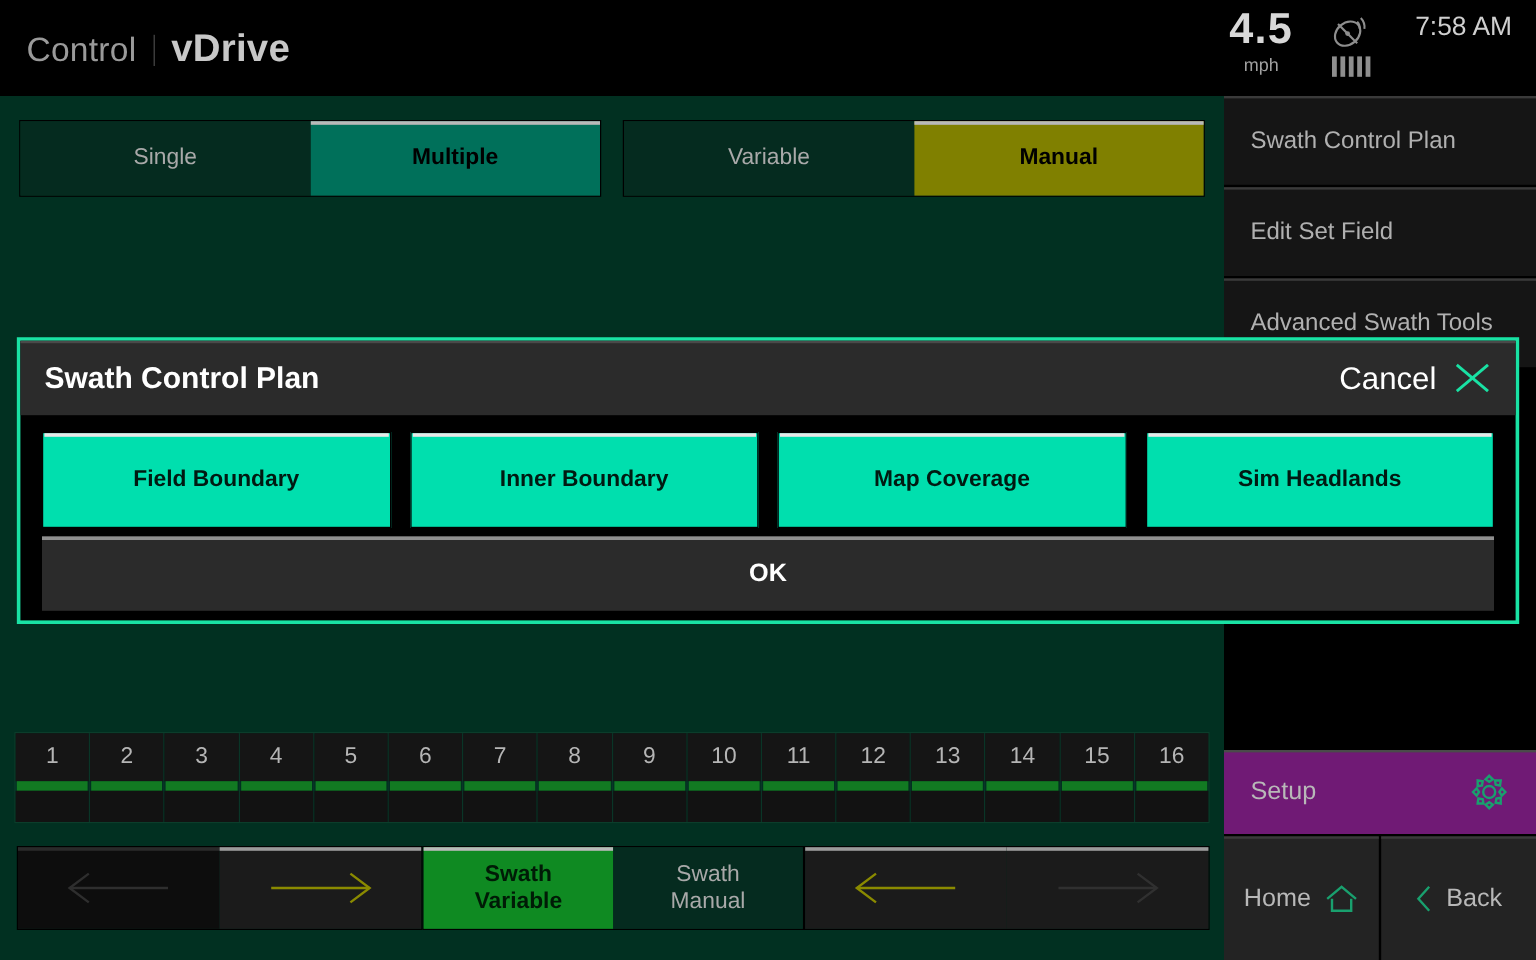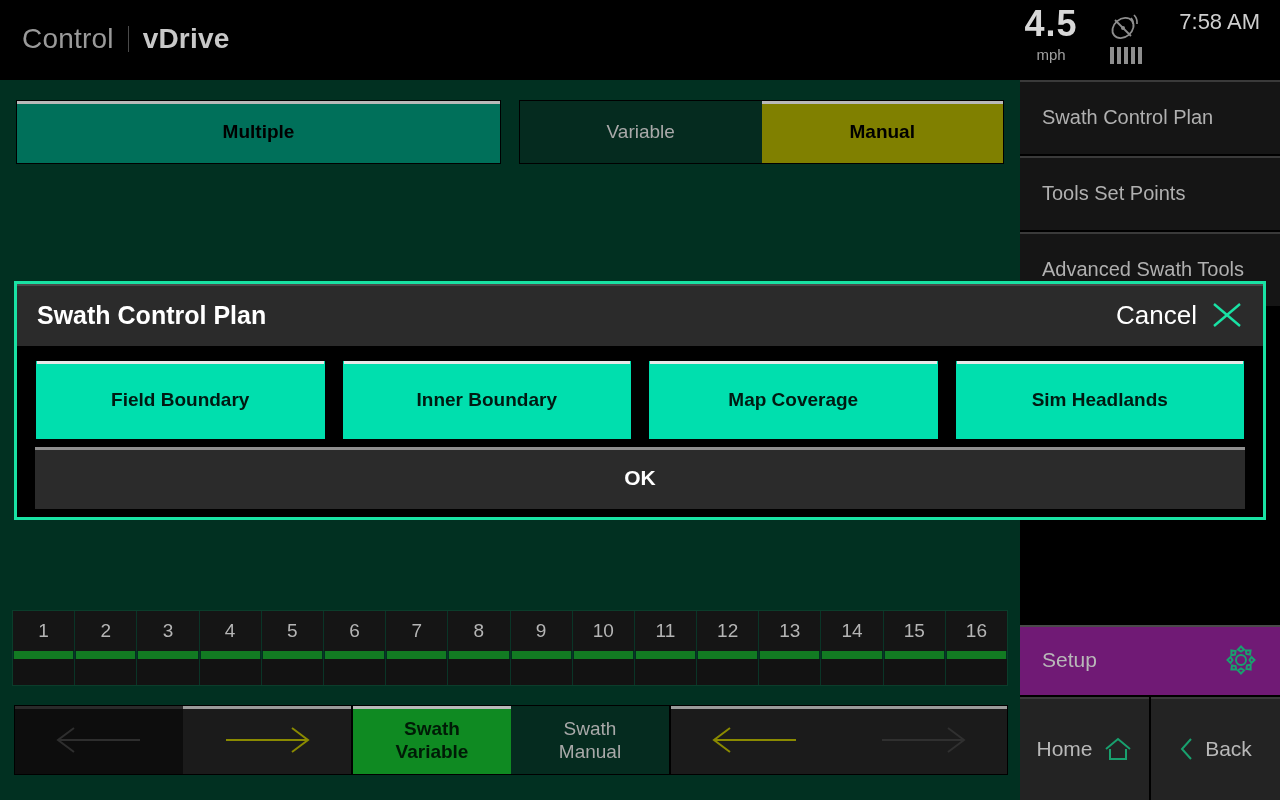--- a/index.html
+++ b/index.html
@@ -12,21 +12,21 @@
   #root { position:relative; width:1280px; height:800px; background:#013021; }
 
   
   .topbar {
     position:absolute; left:0; top:0; width:1280px; height:80px;
     background:#000;
   }
   .brand { position:absolute; left:22px; top:22px; display:flex; align-items:baseline; gap:14px; }
   .brand-main { font-size:28px; color:#9a9a9a; font-weight:400; letter-spacing:.2px; }
   .brand-sep { width:1px; height:26px; background:#4a4a4a; position:relative; top:4px; }
-  .brand-sub { font-size:28px; color:#c8c8c8; font-weight:700; letter-spacing:.2px; }
+  .brand-sub { font-size:32px; color:#c8c8c8; font-weight:700; letter-spacing:.2px; }
 
   .status { position:absolute; right:0; top:0; height:80px; width:290px; }
   .speed { position:absolute; left:28px; top:6px; text-align:center; width:66px; }
   .speed-val { font-size:36px; font-weight:700; color:#d8d8d8; line-height:36px; letter-spacing:1px; }
   .speed-unit { font-size:15px; color:#a0a0a0; margin-top:4px; }
   .gps { position:absolute; left:108px; top:12px; width:56px; text-align:center; }
   .gps svg { display:block; margin:0 auto; }
   .bars { display:flex; gap:3px; justify-content:center; margin-top:5px; }
   .bars i { display:block; width:4px; height:17px; background:#8e8e8e; }
   .clock { position:absolute; right:20px; top:9px; font-size:22px; color:#cfcfcf; }
@@ -173,20 +173,21 @@
         </div>
       </div>
       <div class="clock">7:58 AM</div>
     </div>
   </div>
 
   <div class="main">
 
     <div class="seg-row">
       <div class="seg-group">
+        <div class="seg off">Single</div>
         <div class="seg on-teal">Multiple</div>
       </div>
       <div class="seg-group">
         <div class="seg off">Variable</div>
         <div class="seg on-olive">Manual</div>
       </div>
     </div>
 
     <div class="adj-row">
       <div class="adj">
@@ -324,21 +325,21 @@
         </div>
       </div>
     </div>
   </div>
 
   <div class="sidebar">
     <div class="side-item">
       <span class="side-label">Swath Control Plan</span>
     </div>
     <div class="side-item">
-      <span class="side-label">Tools Set Points</span>
+      <span class="side-label">Edit Set Field</span>
     </div>
     <div class="side-item">
       <span class="side-label">Advanced Swath Tools</span>
     </div>
 
     <div class="setup-item">
       <span class="side-label">Setup</span>
       <svg width="34" height="34" viewBox="0 0 34 34">
         <g fill="none" stroke="#19a06e" stroke-width="2">
           <circle cx="17" cy="17" r="5"></circle>

